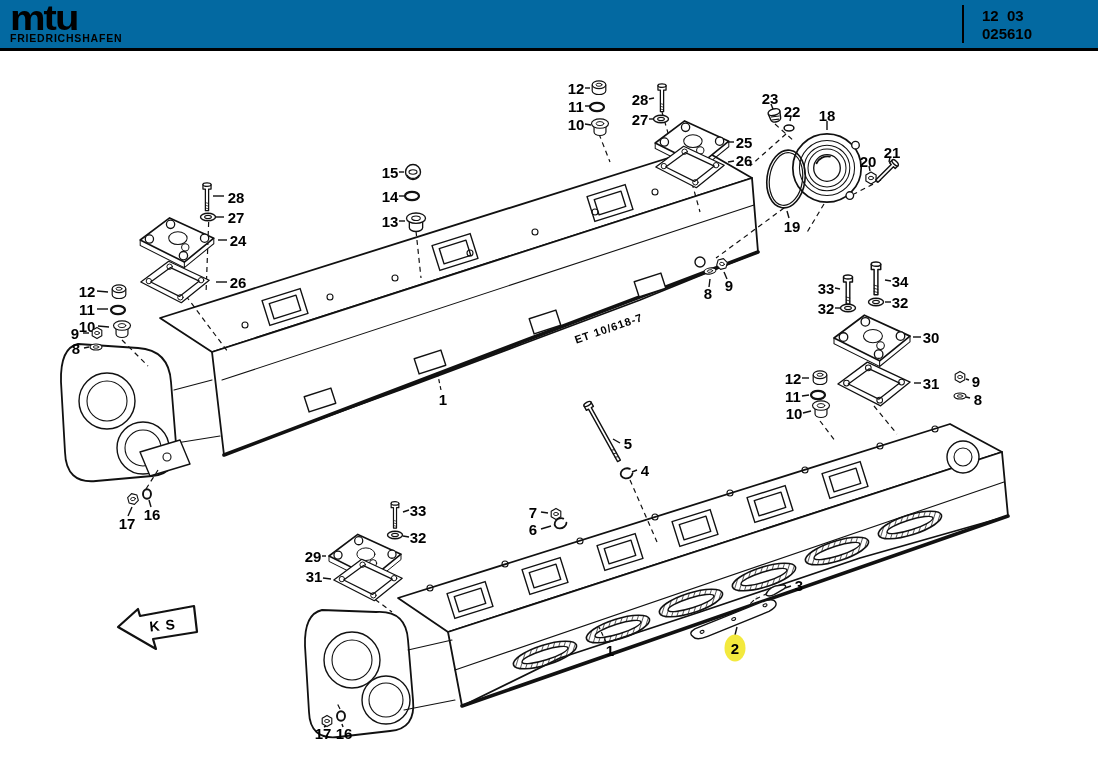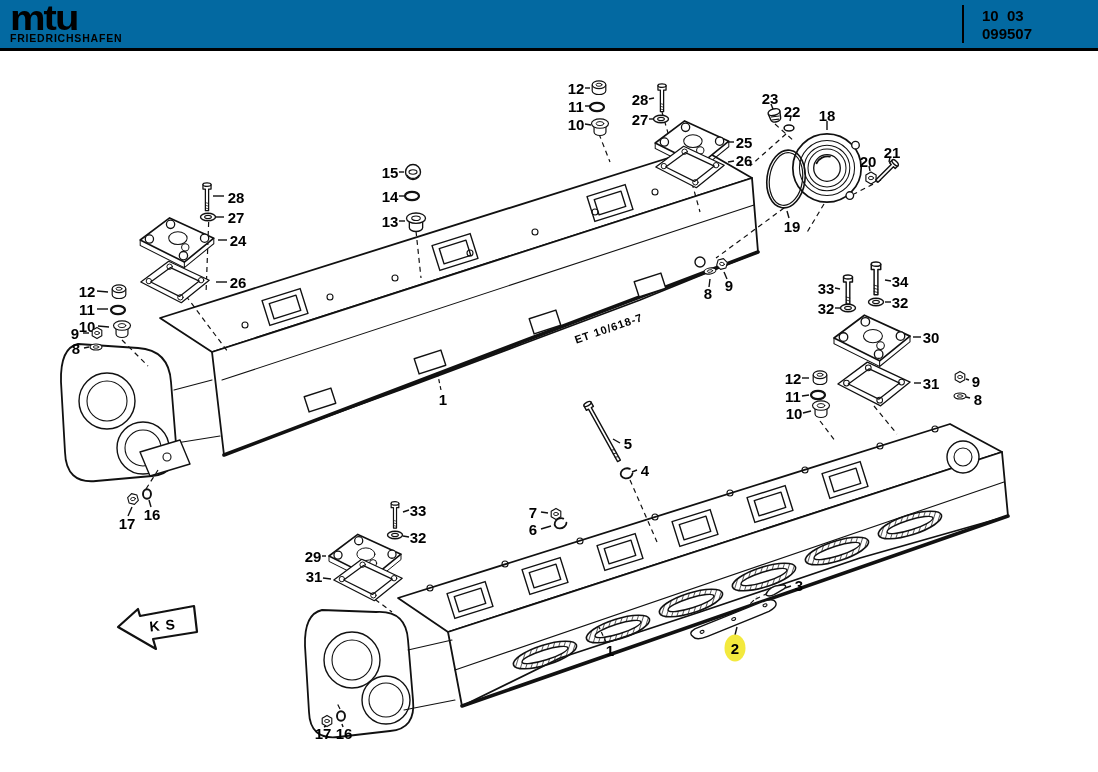--- a/index.html
+++ b/index.html
@@ -30,22 +30,22 @@
 <body>
 
 <div id="page">
 
   <div id="header">
     <div id="logo">
       <span class="mark">mtu</span>
       <span class="sub">FRIEDRICHSHAFEN</span>
     </div>
     <div id="codebar"></div>
-    <div id="codes"><span>10  03</span>
-<span>099507</span></div>
+    <div id="codes"><span>12  03</span>
+<span>025610</span></div>
   </div>
 
   <svg id="diagram-svg" width="1098" height="724" viewBox="0 48 1098 724">
     <defs>
       <pattern id="hatch" width="5" height="5" patternUnits="userSpaceOnUse" patternTransform="rotate(35)">
         <line x1="0" y1="0" x2="0" y2="5" stroke="#222" stroke-width="1.5"></line>
       </pattern>
 
       <g id="g-plug">
         <path class="fw15" d="M-8,-5 L-8,2 A8,4.5 0 0 0 8,2 L8,-5"></path>

